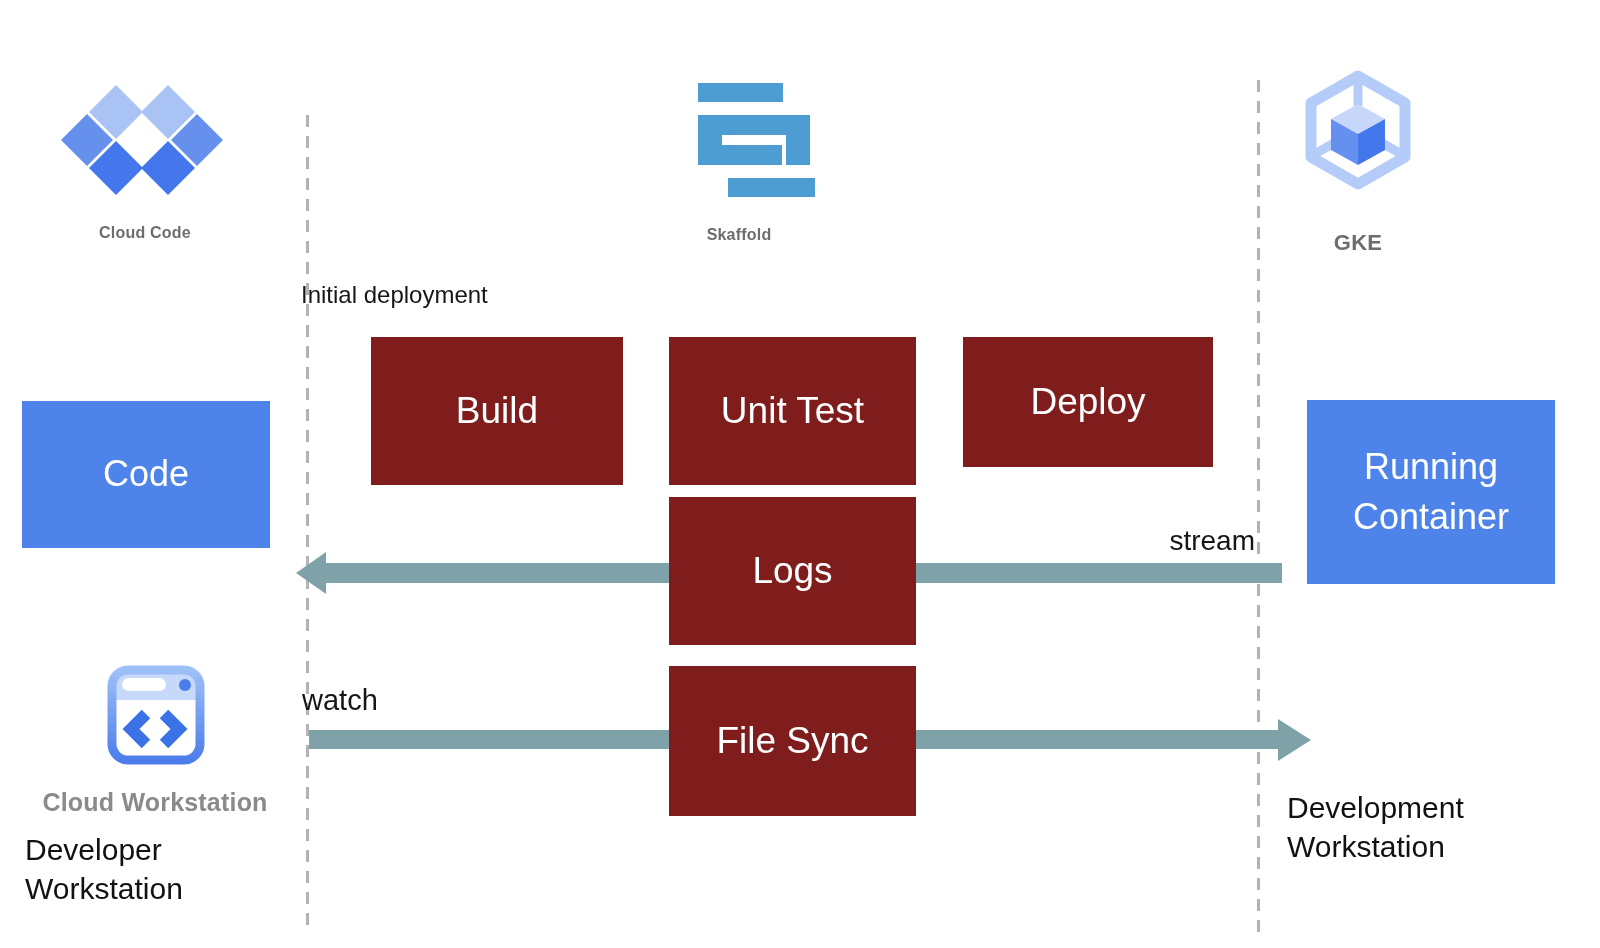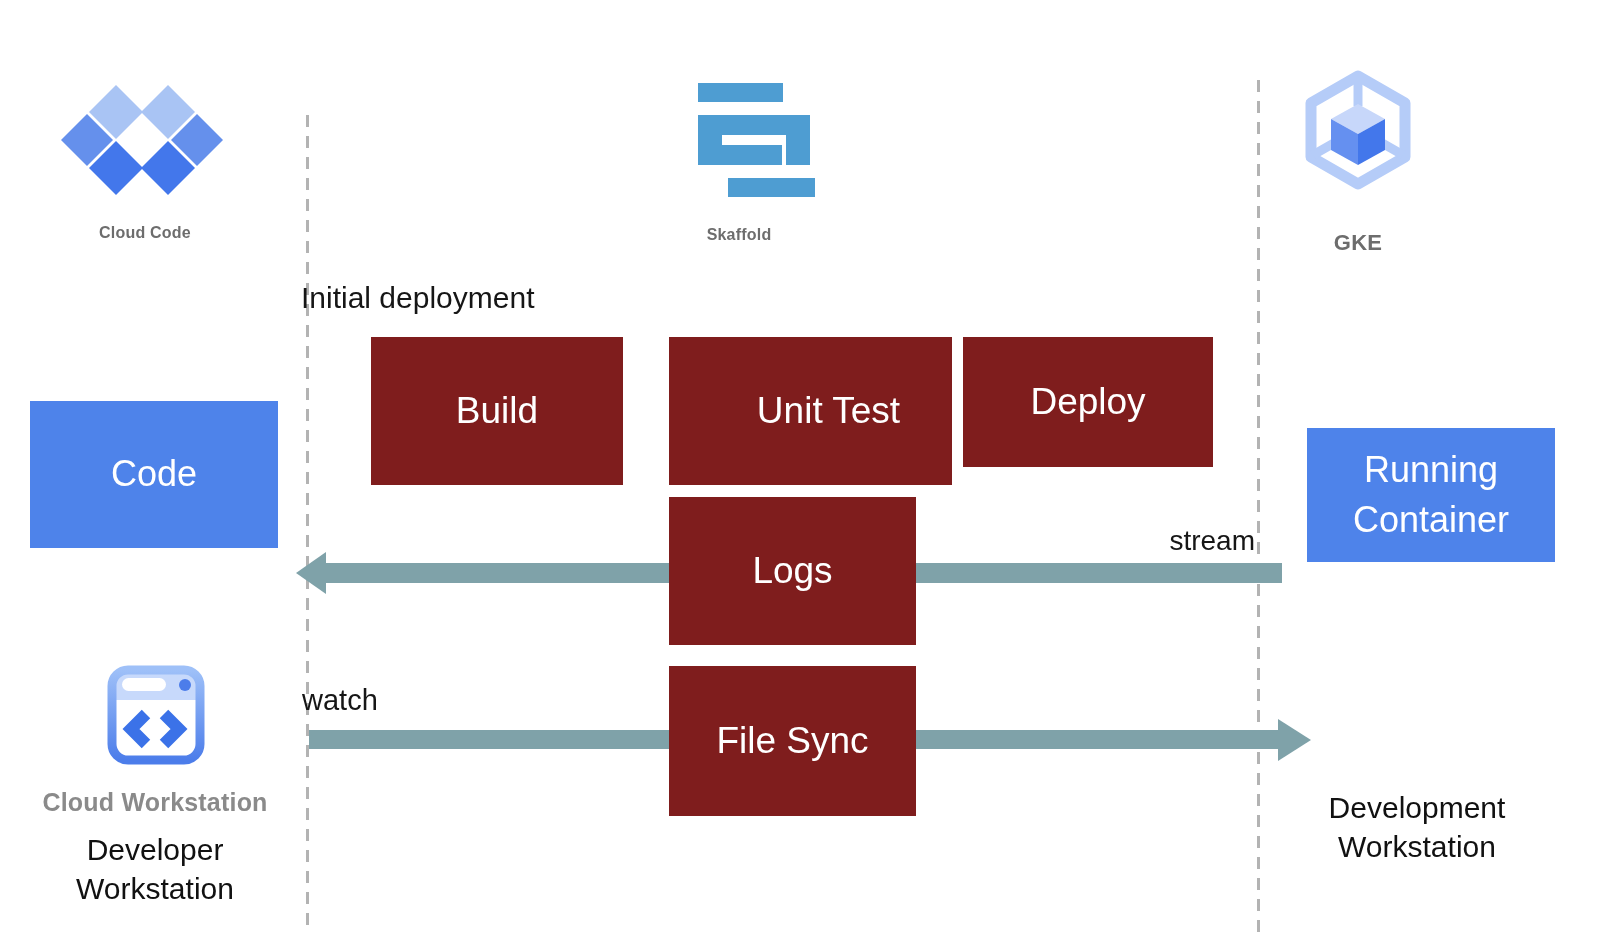--- a/index.html
+++ b/index.html
@@ -28,21 +28,21 @@
   .arrow-head { position:absolute; width:0; height:0; z-index:1; }
   .arrow-head.point-left  { border-top:21px solid transparent; border-bottom:21px solid transparent; border-right:30px solid #7fa2a9; }
   .arrow-head.point-right { border-top:21px solid transparent; border-bottom:21px solid transparent; border-left:33px solid #7fa2a9; }
 
   
   .icon-label {
     position:absolute; text-align:center; font-weight:bold; color:#6d6d6d;
     font-size:16px; letter-spacing:0.2px;
   }
   .annotation { position:absolute; color:#161616; z-index:4; }
-  .footer-label { position:absolute; text-align:center; color:#111111; font-size:30px; line-height:39px; }
+  .footer-label { position:absolute; color:#111111; font-size:30px; line-height:39px; }
   svg { display:block; }
 </style>
 </head>
 <body>
 
 <div class="diagram">
 
   <div class="dash-line" style="left:306px; top:115px; height:818px;"></div>
   <div class="dash-line" style="left:1257px; top:80px; height:853px;"></div>
 
@@ -76,27 +76,27 @@
       <line x1="62" y1="14" x2="62" y2="40" stroke="#b5ccf8" stroke-width="9"></line>
       <line x1="17" y1="89" x2="38" y2="77" stroke="#b5ccf8" stroke-width="9"></line>
       <line x1="107" y1="89" x2="86" y2="77" stroke="#b5ccf8" stroke-width="9"></line>
       <polygon points="62,38 89,53 62,68 35,53" fill="#c7d7fa"></polygon>
       <polygon points="35,53 62,68 62,99 35,84" fill="#6590f0"></polygon>
       <polygon points="89,53 62,68 62,99 89,84" fill="#4377eb"></polygon>
     </svg>
   </div>
   <div class="icon-label" style="left:1258px; top:230px; width:200px; font-size:22px;">GKE</div>
 
-  <div class="annotation" style="left:301px; top:281px; font-size:30px;">Initial deployment</div>
+  <div class="annotation" style="left:301px; top:281px; font-size:24px;">Initial deployment</div>
 
-  <div class="node blue" style="left:30px; top:401px; width:248px; height:147px;">Code</div>
-  <div class="node blue" style="left:1307px; top:400px; width:248px; height:134px;margin-top:28px;">Running Container</div>
+  <div class="node blue" style="left:22px; top:401px; width:248px; height:147px;">Code</div>
+  <div class="node blue" style="left:1307px; top:400px; width:248px; height:184px;">Running Container</div>
 
   <div class="node teal" style="left:371px; top:337px; width:252px; height:148px;">Build</div>
-  <div class="node teal" style="left:669px; top:337px; width:247px; height:148px;padding-left:36px;">Unit Test</div>
+  <div class="node teal" style="left:669px; top:337px; width:247px; height:148px;">Unit Test</div>
   <div class="node teal" style="left:963px; top:337px; width:250px; height:130px;">Deploy</div>
   <div class="node teal" style="left:669px; top:497px; width:247px; height:148px;text-align:center;">Logs</div>
   <div class="node teal" style="left:669px; top:666px; width:247px; height:150px;">File Sync</div>
 
   <div class="arrow-bar" style="left:322px; top:563px; width:960px; height:20px;"></div>
   <div class="arrow-head point-left" style="left:296px; top:552px;"></div>
   <div class="annotation" style="left:1055px; top:525px; width:200px; font-size:28px; text-align:right;">stream</div>
 
   <div class="arrow-bar" style="left:309px; top:730px; width:969px; height:19px;"></div>
   <div class="arrow-head point-right" style="left:1278px; top:719px;"></div>

